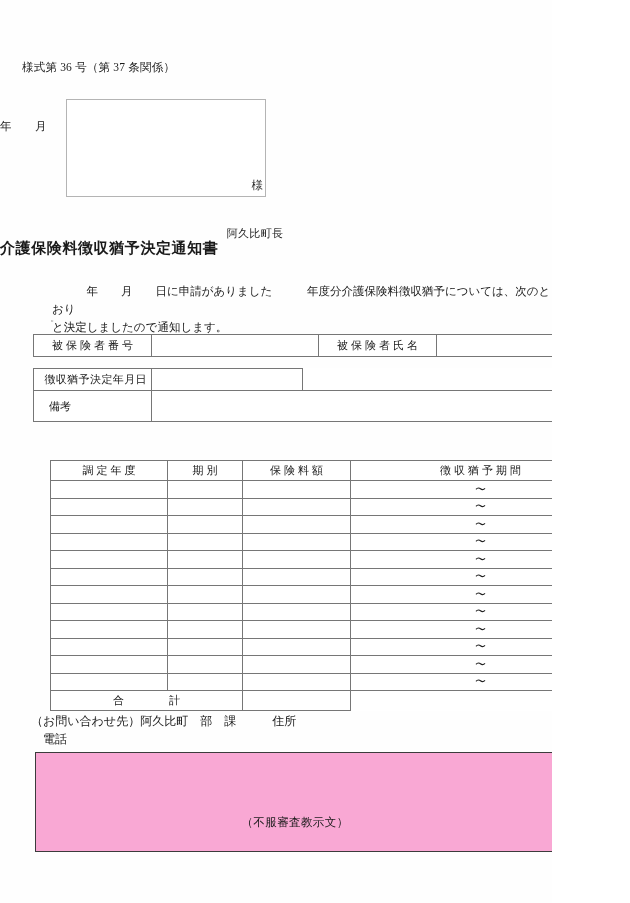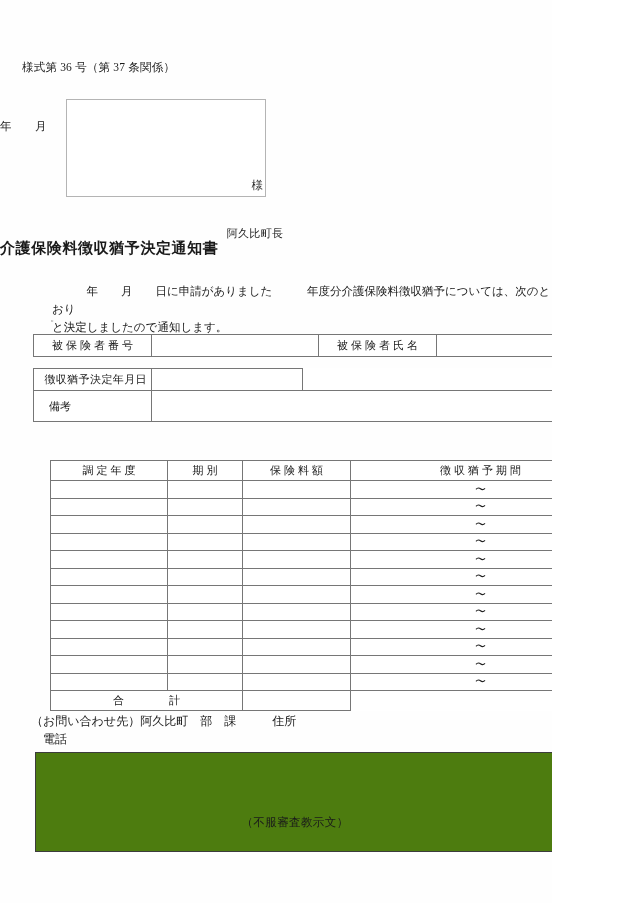--- a/index.html
+++ b/index.html
@@ -164,21 +164,21 @@
   }
 
   .notice-box {
     position: absolute;
     left: 35px;
     top: 752px;
     width: 520px;
     height: 100px;
     border: 1px solid #3c3c3c;
     box-sizing: border-box;
-    background: #4d7c0f;
+    background: #f9a8d4;
   }
   .notice-text {
     position: absolute;
     left: 0; right: 0;
     top: 62px;
     text-align: center;
     font-size: 11.5px;
     letter-spacing: 0.4px;
   }
 </style>

